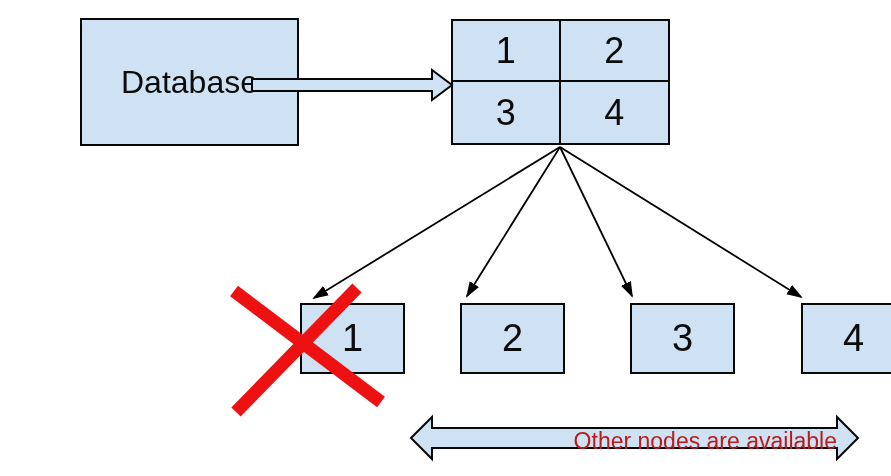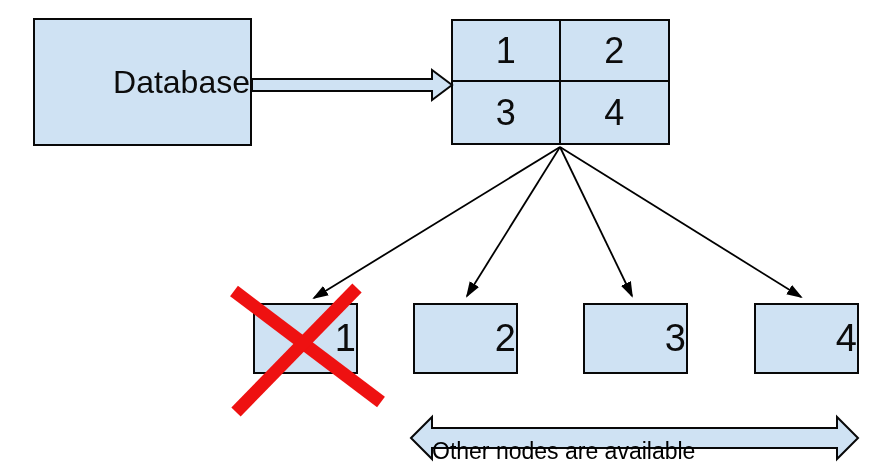--- a/index.html
+++ b/index.html
@@ -16,21 +16,22 @@
     font-family: "Liberation Sans", sans-serif;
     color: #0c0c0c;
   }
   .box {
     position: absolute;
     background: #cfe2f3;
     border: 2px solid #080808;
     box-sizing: border-box;
     display: flex;
     align-items: center;
-    justify-content: flex-end;
+    justify-content: center;
+    margin-left: 47px;
   }
   .db-box {
     left: 33px;
     top: 18px;
     width: 219px;
     height: 128px;
     font-size: 32px;
   }
   .partition-grid {
     position: absolute;
@@ -68,26 +69,26 @@
     position: absolute;
     left: 0;
     top: 0;
     width: 891px;
     height: 476px;
     pointer-events: none;
   }
   .availability-label {
     position: absolute;
     left: 432px;
-    top: 439px;
+    top: 429px;
     width: 405px;
-    text-align: left;
+    text-align: right;
     font-size: 23px;
     line-height: 24px;
-    color: #000000;
+    color: #b91c1c;
     white-space: nowrap;
   }
 </style>
 </head>
 <body>
 
 <div class="canvas">
 
   <div class="box db-box">
     <span>Database</span>

